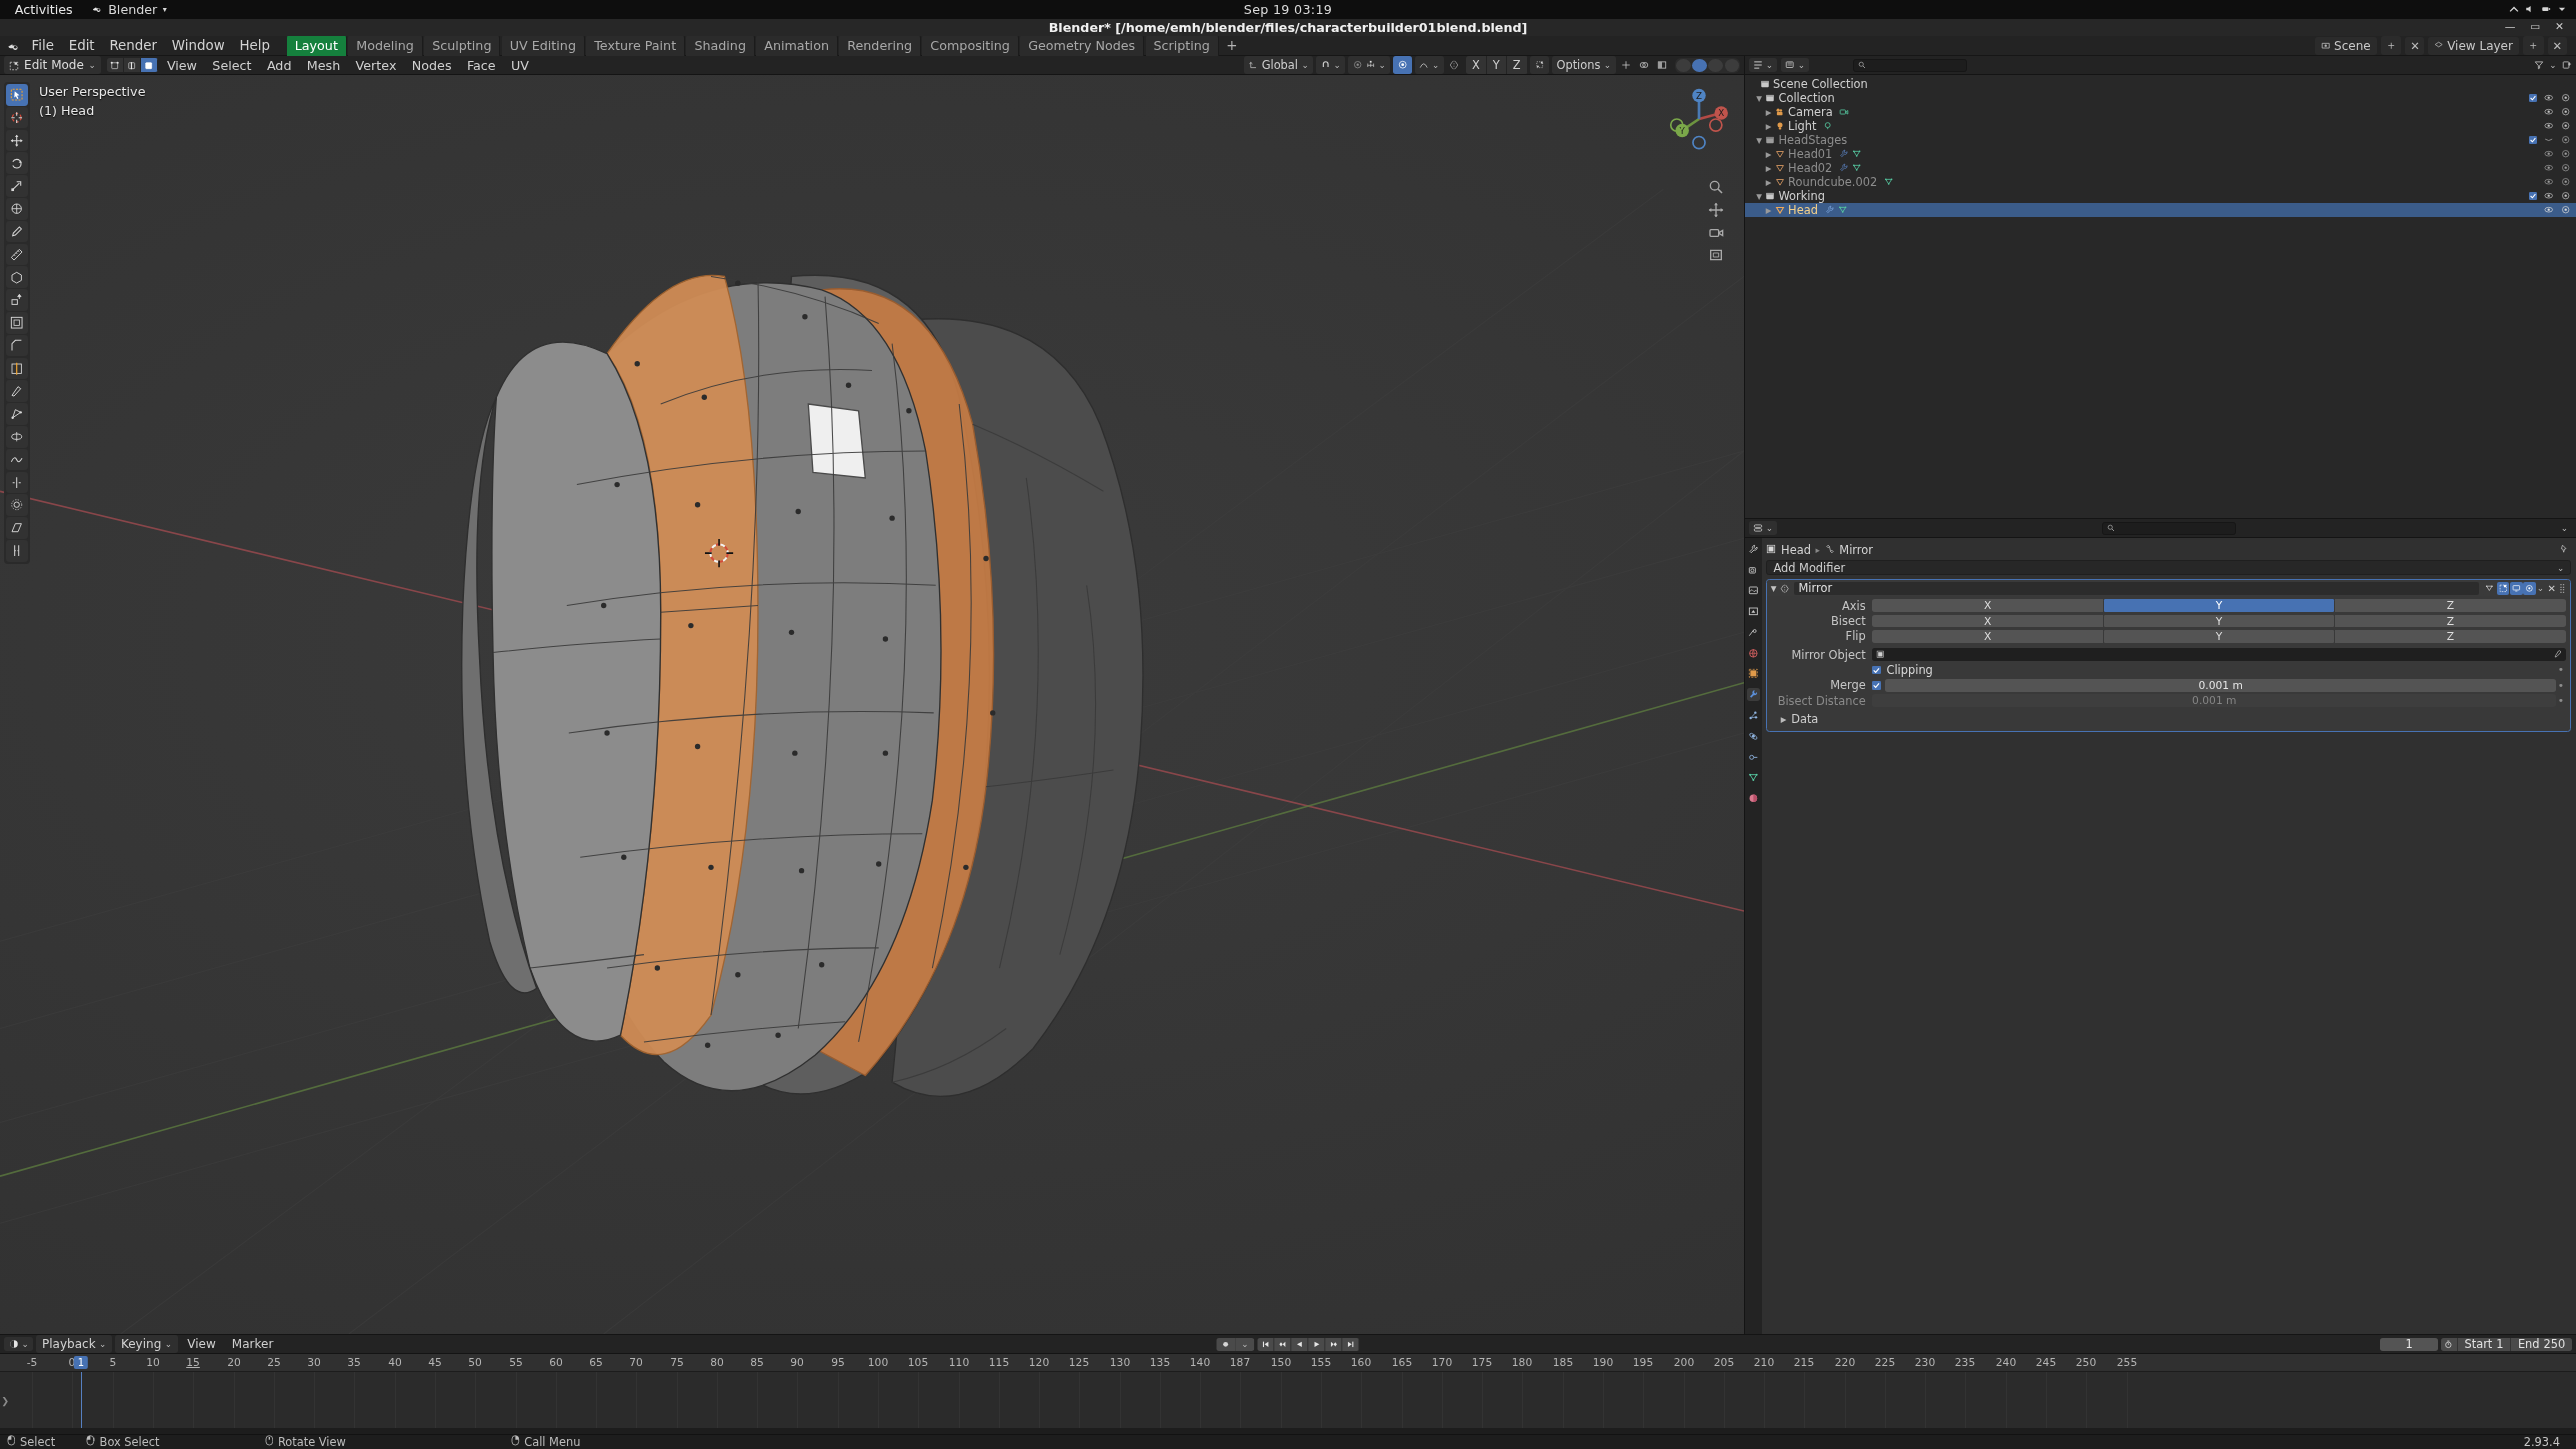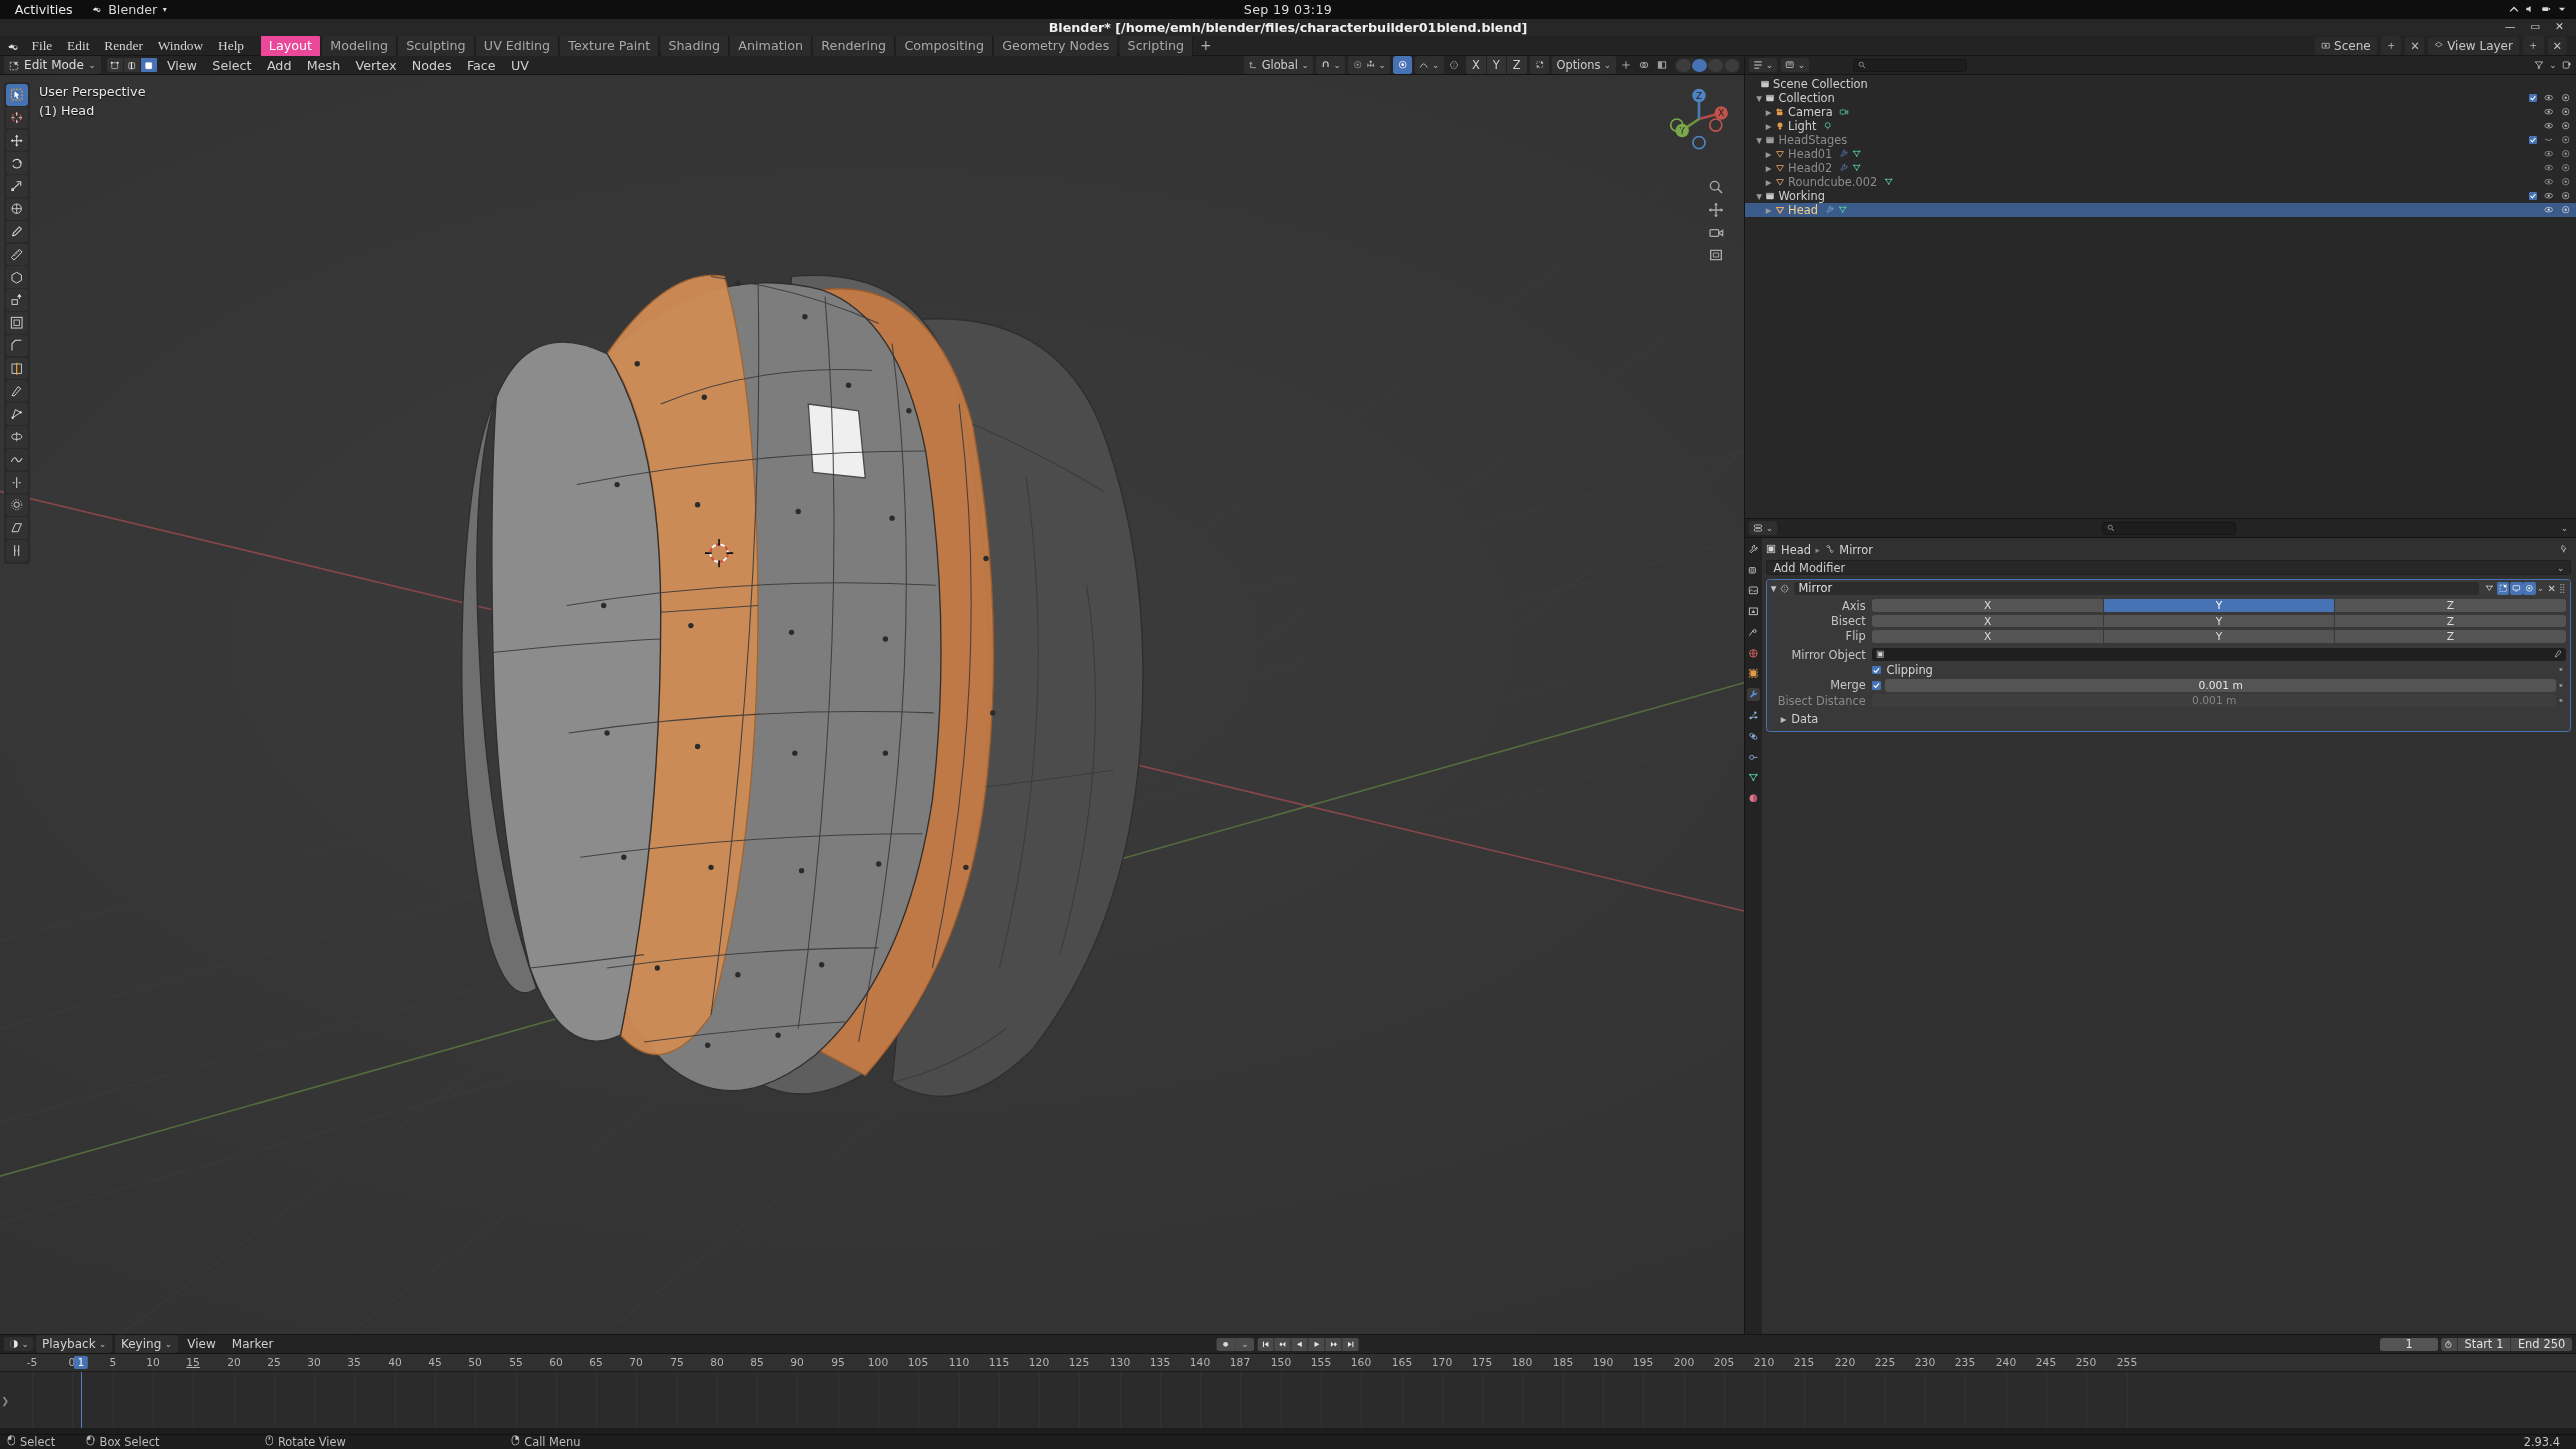--- a/index.html
+++ b/index.html
@@ -50,29 +50,28 @@
   #topbar {
     height: 20px; background: #232323;
     display: flex; align-items: center; padding: 0 4px;
     border-bottom: 0.7px solid #161616;
   }
   .blender-logo { width: 17.4px; height: 14.8px; display:flex; align-items:center; justify-content:center; margin-right: 2.7px;}
   .blender-logo svg { width: 14px; height: 14px; }
   .menu-item {
     padding: 2px 7.4px; font-size: 13.4px; color: #d3d3d3; border-radius: 2px;
     white-space: nowrap;
-    font-family: Liberation Serif, serif;
   }
   .ws-tabs { display: flex; align-items: center; margin-left: 9.4px; gap: 1.3px; }
   .ws-tab {
     padding: 2.7px 8px 3.4px; font-size: 12.7px; color: #a8a8a8;
     background: #2b2b2b; border-radius: 2.7px 2.7px 0 0; white-space: nowrap;
     border-right: 0.7px solid #1b1b1b;
   }
-  .ws-tab.active { background: #ec4899; color: #ffffff; }
+  .ws-tab.active { background: #15803d; color: #ffffff; }
   .ws-add { padding: 2px 6px; font-size: 13.4px; color: #b5b5b5; }
   .topbar-right { margin-left: auto; display: flex; align-items: center; gap: 4px; padding-right: 5.4px;}
   .scene-field {
     display: flex; align-items: center; gap: 3.4px; background: #2b2b2b;
     border-radius: 2.7px; padding: 2px 6px; font-size: 12px; color: #c9c9c9;
   }
   .scene-field svg { width: 9.4px; height: 9.4px; fill: #b9b9b9; }
   .tiny-btn { background:#2b2b2b; border-radius:2.7px; padding:2px 4.7px; color:#bcbcbc; font-size:11.4px; }
 
   

